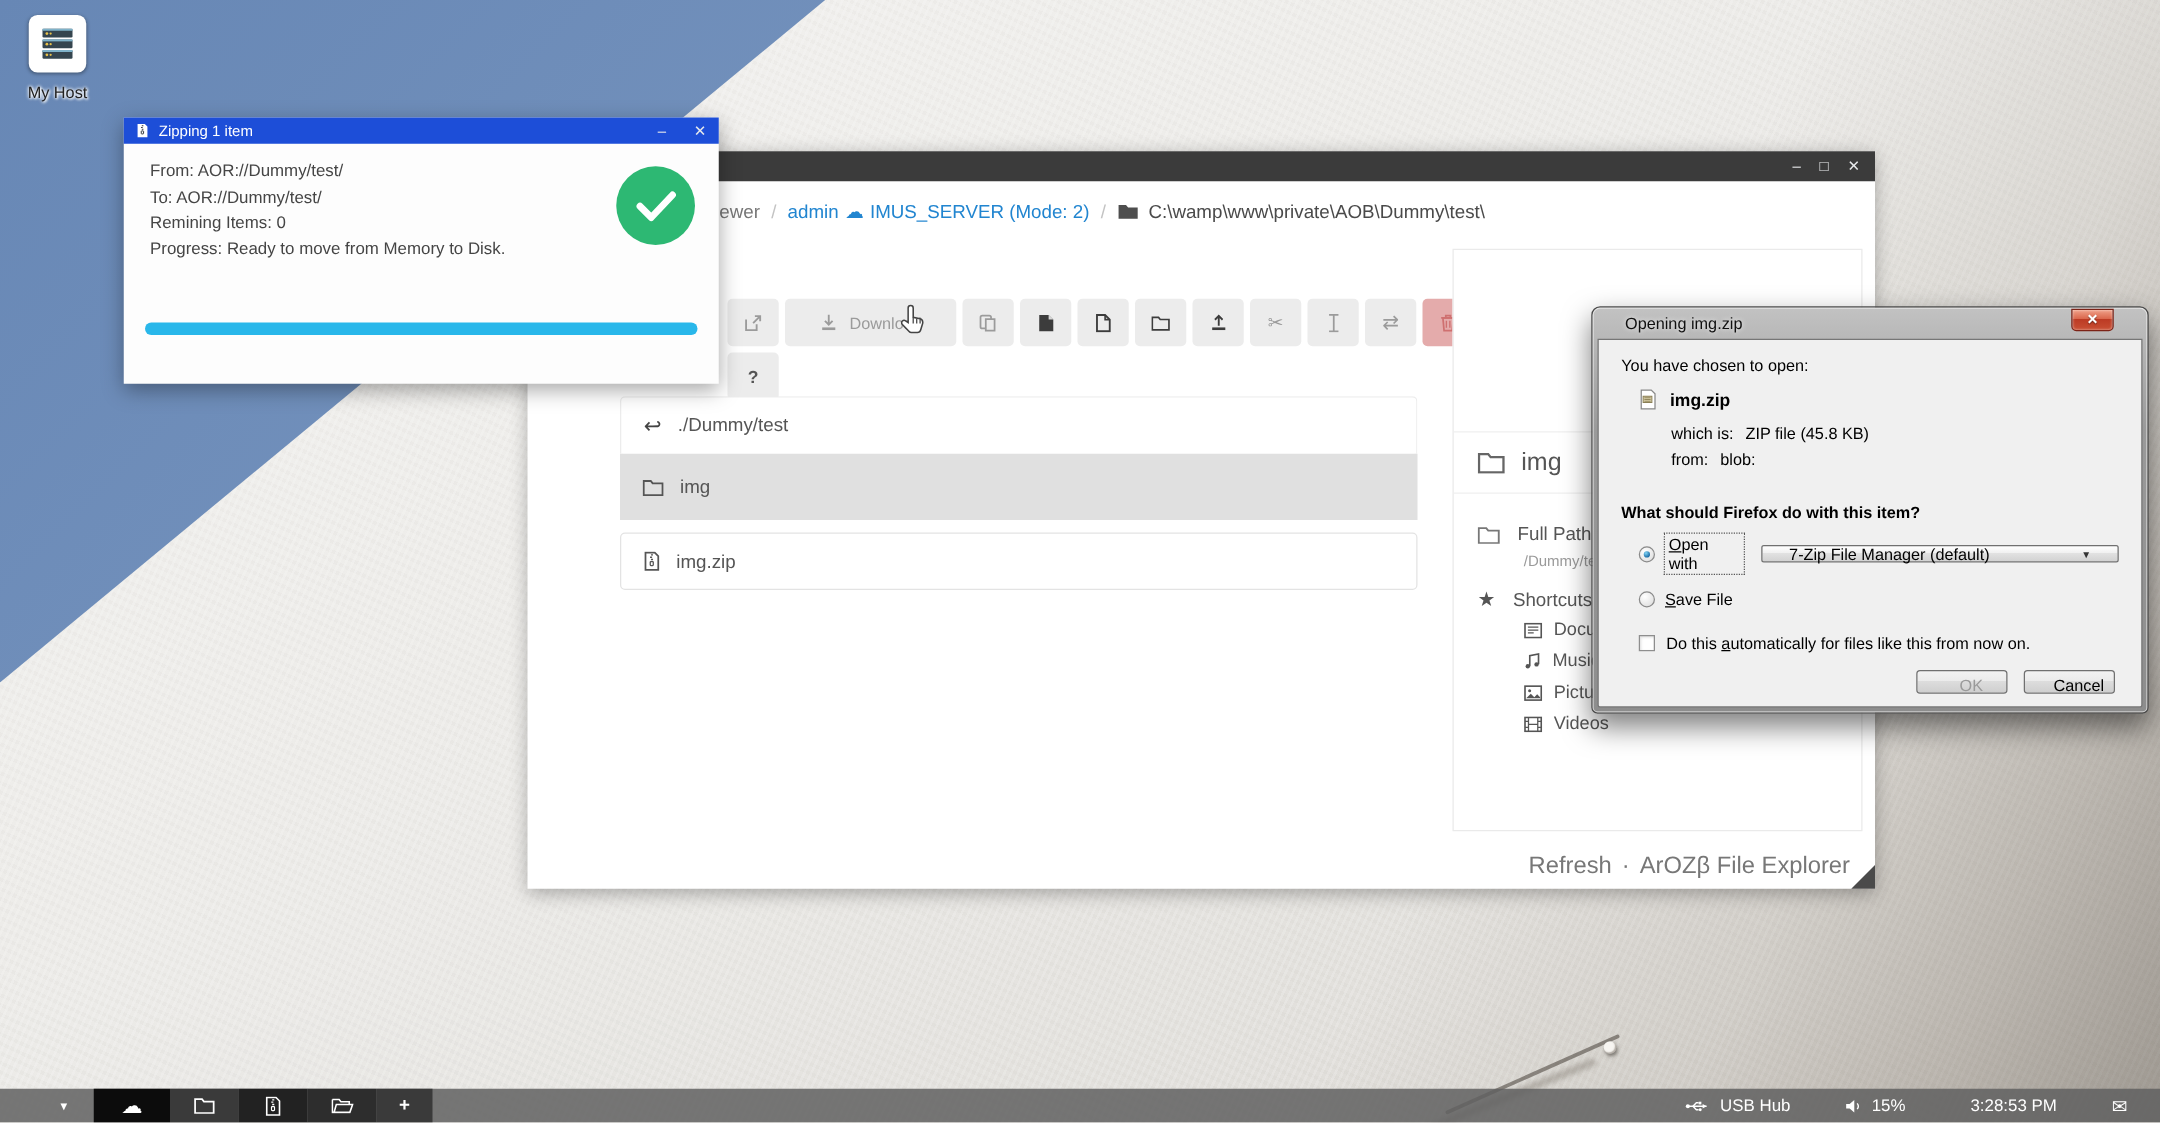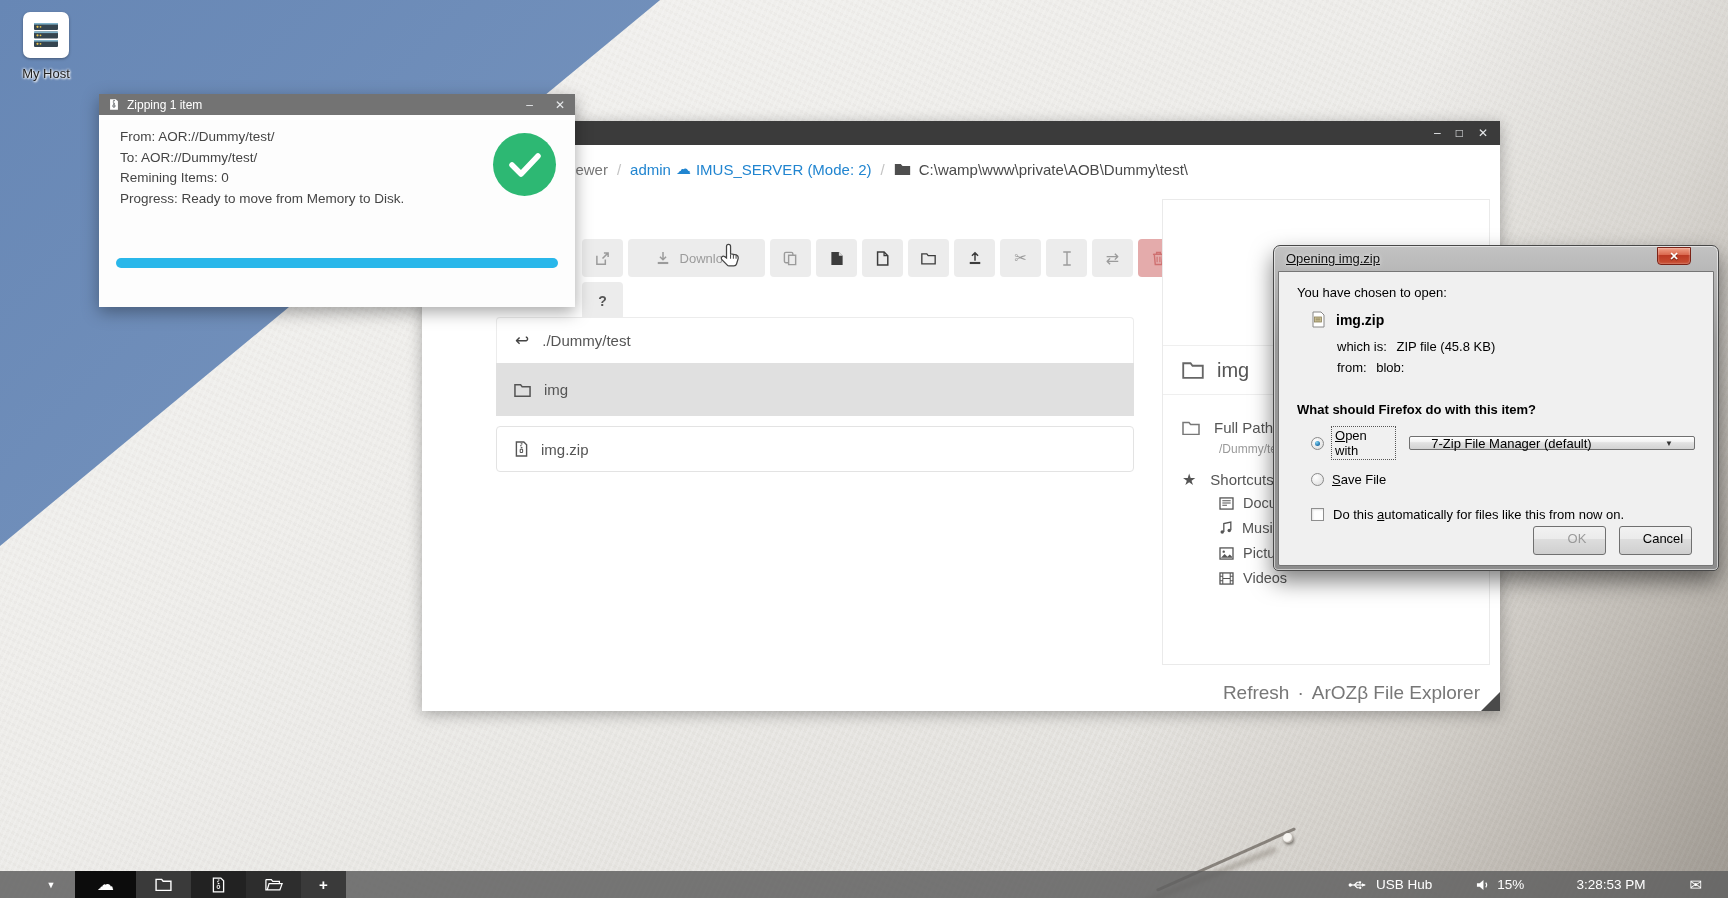--- a/index.html
+++ b/index.html
@@ -81,39 +81,39 @@
   .rpanel .star { color:#555; font-size:16px; }
 
   .explorer .footer { position:absolute; right:20px; bottom:7px; font-size:19px; color:#777;
     display:flex; gap:8px; align-items:center; }
   .resize-grip { position:absolute; right:0; bottom:0; width:0; height:0;
     border-left:19px solid transparent; border-bottom:19px solid #4a4a4a; }
 
   
   .zipwin { position:absolute; left:99px; top:94px; width:476px; height:213px; z-index:20;
     background:#fdfdfd; box-shadow:0 5px 16px rgba(0,0,0,.35); }
-  .zipwin .titlebar { height:21px; background:#737373; display:flex; align-items:center;
+  .zipwin .titlebar { height:21px; background:#1d4ed8; display:flex; align-items:center;
     padding:0 10px; gap:8px; color:#fff; font-size:12px;justify-content:center; }
   .zipwin .titlebar .spacer { flex:1; }
   .zipwin .header { height:46px; background:#3c4247; display:flex; align-items:center; padding-left:21px; }
   .zipwin .header .h { color:#fff; font-size:17px; font-weight:bold; }
   .zipwin .body { padding:12px 21px 0; }
   .zipwin .line { font-size:13.5px; color:#454545; line-height:20.5px; }
   .zip-progress { position:absolute; left:17px; right:17px; top:164px; height:10px;
     border-radius:5px; background:#29b7ea; }
   .check-circle { position:absolute; left:394px; top:39px; width:63px; height:63px; border-radius:50%;
     background:#2db873; display:flex; align-items:center; justify-content:center; }
 
   
   .ffdlg { position:absolute; left:1273px; top:245px; width:446px; height:326px; z-index:30;
     border:1px solid #484848; border-radius:7px 7px 5px 5px;
     background:linear-gradient(#c2c2c2,#9a9a9a 30%,#8d8d8d);
     box-shadow:0 10px 22px rgba(0,0,0,.5), inset 0 0 0 1px rgba(255,255,255,.55); }
-  .ffdlg .dtitle { position:absolute; left:12px; top:5px; font-size:13px; color:#101010;
-    text-shadow:0 0 4px rgba(255,255,255,.9);text-decoration:underline; }
+  .ffdlg .dtitle { position:absolute; left:26px; top:5px; font-size:13px; color:#101010;
+    text-shadow:0 0 4px rgba(255,255,255,.9); }
   .dlg-close { position:absolute; left:383px; top:1px; width:34px; height:18px;
     border:1px solid #7c2317; border-radius:0 0 4px 4px;
     background:linear-gradient(#f0a088 0%,#d9654b 45%,#bc3a24 46%,#c94f33 100%);
     color:#fff; font-size:11px; font-weight:bold; text-align:center; line-height:16px;
     box-shadow:inset 0 0 2px rgba(255,255,255,.7); text-shadow:0 1px 1px rgba(0,0,0,.5); }
   .ffdlg .dbody { position:absolute; left:4px; right:4px; top:25px; bottom:4px;
     background:#f0f0f0; border:1px solid #767676; border-radius:0 0 2px 2px;
     font-size:13px; color:#000; padding:13px 18px; }
   .dbody .filerow { display:flex; align-items:center; gap:10px; margin:11px 0 8px 14px; }
   .dbody .fname { font-weight:bold; font-size:14px; }
@@ -128,21 +128,21 @@
   .focus-dotted { outline:1px dotted #555; padding:1px 3px; }
   .ulk { text-decoration:underline; }
   .dropdown { width:291px; height:14px; margin-left:6px; border:1px solid #707070; border-radius:2px;
     background:linear-gradient(#ffffff,#f0f0f0 45%,#e2e2e2 46%,#d2d2d2);
     display:flex; align-items:center; justify-content:space-between; padding:0 21px; font-size:13px; }
   .dropdown .caret { font-size:8px; color:#333; }
   .chkrow { display:flex; align-items:center; gap:9px; margin:20px 0 0 14px; }
   .chk { width:13px; height:13px; border:1px solid #8e8e8e; background:#fff; flex:none;
     box-shadow:inset 1px 1px 2px rgba(0,0,0,.12); }
   .dlg-btns { position:absolute; right:26px; bottom:15px; display:flex; gap:13px; }
-  .abtn { width:73px; height:29px; border:1px solid #707070; border-radius:3px; font-size:13px;
+  .abtn { width:73px; height:19px; border:1px solid #707070; border-radius:3px; font-size:13px;
     background:linear-gradient(#f2f2f2 0%,#ebebeb 45%,#dddddd 46%,#cfcfcf 100%); text-align:center; line-height:23px;padding-left:15px; }
   .abtn.dim { color:#9a9a9a; }
 
   
   .taskbar { position:absolute; left:0; bottom:0; width:100%; height:27px; z-index:40;
     background:rgba(96,96,96,.85); display:flex; align-items:stretch; color:#fff; }
   .tb-left { display:flex; margin-left:27px; }
   .tb-tile { width:55px; display:flex; align-items:center; justify-content:center; }
   .tb-arrow { width:48px; display:flex; align-items:center; justify-content:center; font-size:9px; color:#fff; }
   .tb-cloud { width:61px; background:#0c0c0c; font-size:17px; }

